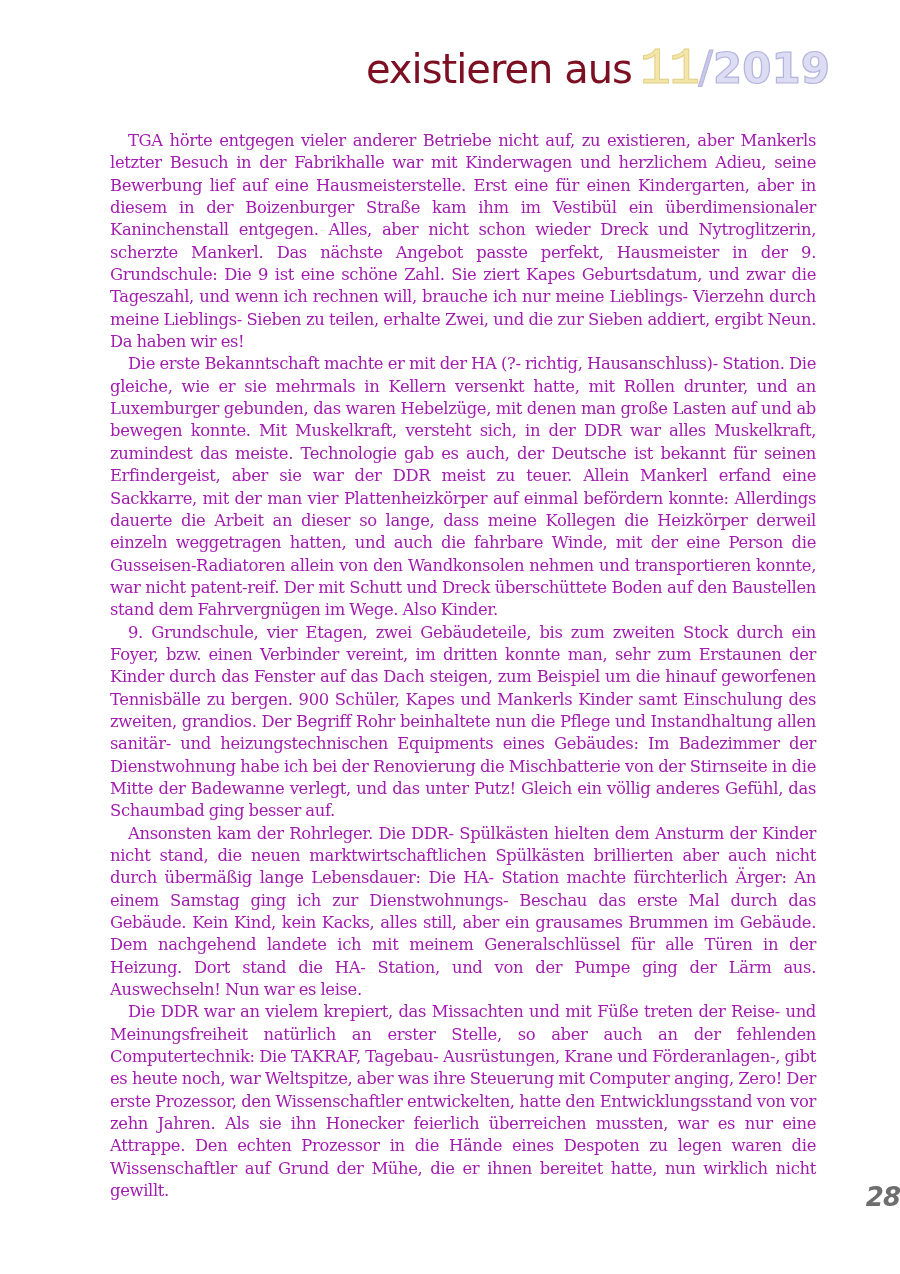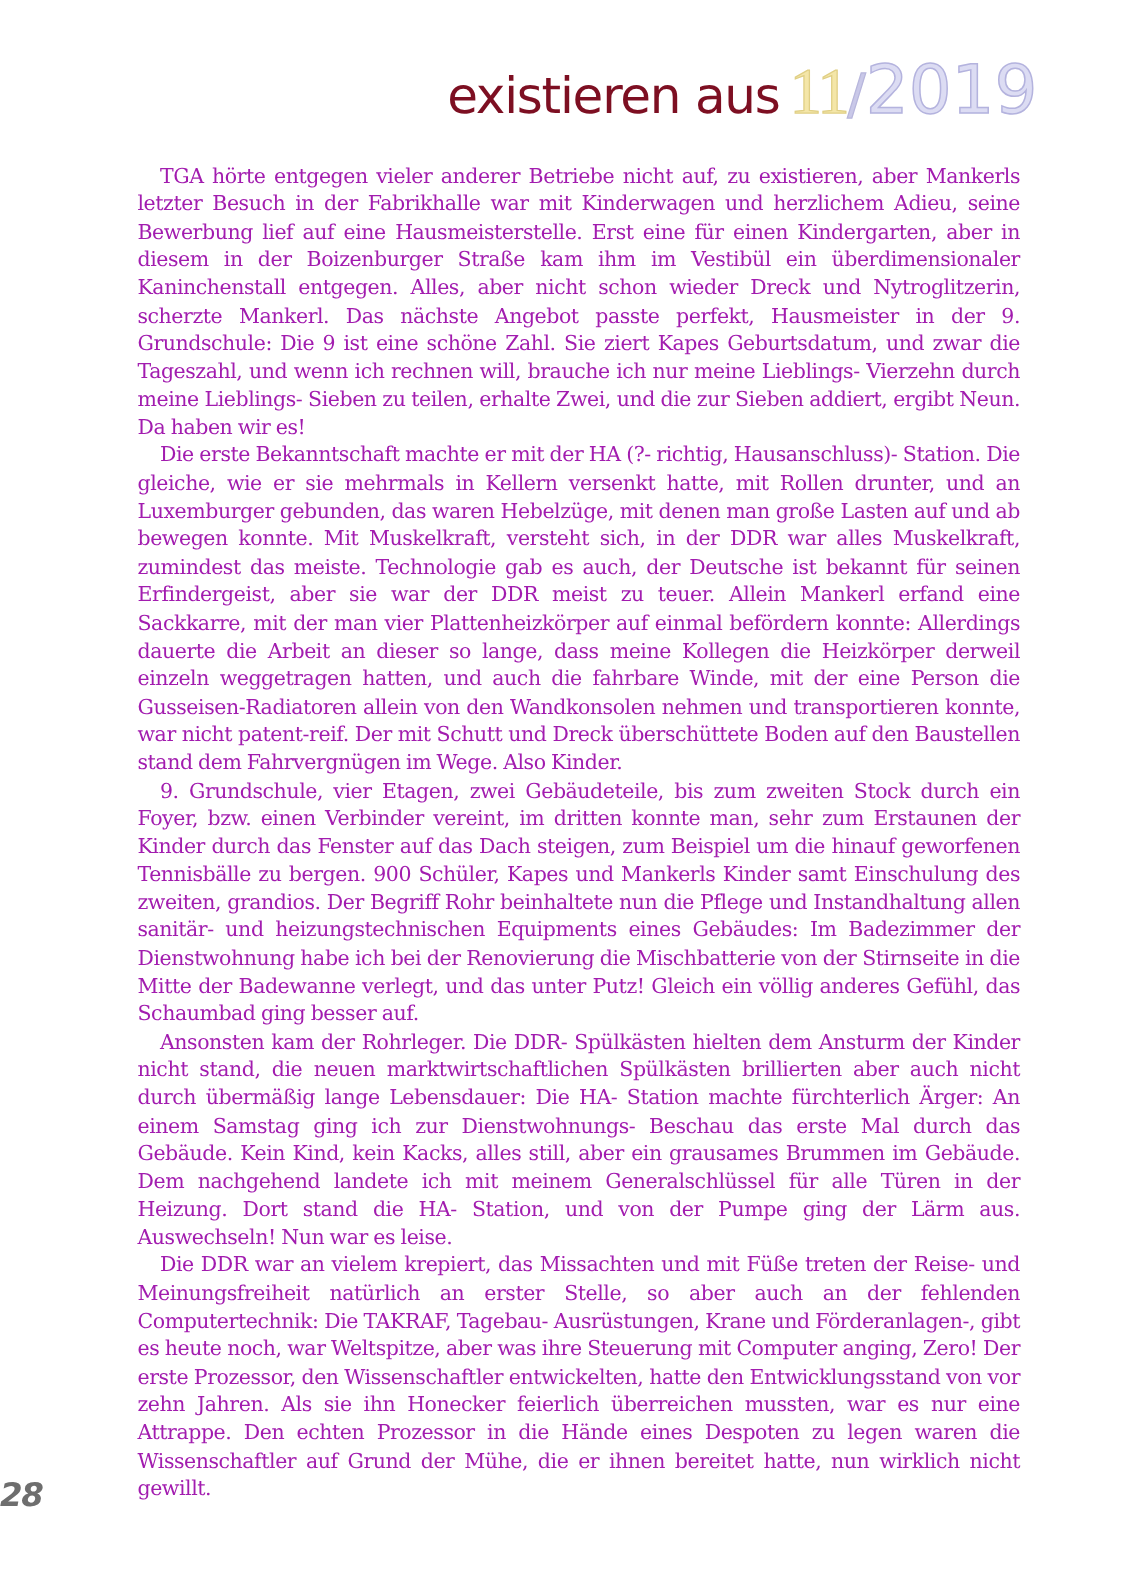--- a/index.html
+++ b/index.html
@@ -6,40 +6,40 @@
     body { width: 900px; height: 1274px; position: relative; overflow: hidden; }
     .header {
       position: absolute; left: 340px; top: 40px; width: 490px; height: 70px;
       text-align: right; white-space: nowrap;
     }
     .header-lead {
       font-family: "DejaVu Sans", sans-serif; font-size: 40px; color: #7d0f22;
       letter-spacing: -1px; vertical-align: baseline;
     }
     .header-month {
-      font-family: Liberation Serif, serif; font-size: 52px; font-weight: 300;
+      font-family: Liberation Mono, monospace; font-size: 52px; font-weight: 300;
       color: #f4e6a8; -webkit-text-stroke: 1px #e0cf85; letter-spacing: -2px;
       margin-left: 8px;
     }
     .header-sep {
       font-family: "DejaVu Sans", sans-serif; font-size: 44px; color: #c9c8e8;
       -webkit-text-stroke: 1px #b7b6dc;
     }
     .header-year {
-      font-family: "DejaVu Sans", sans-serif; font-size: 54px; font-weight: 400;
+      font-family: "DejaVu Sans", sans-serif; font-size: 42px; font-weight: 700;
       color: #dcdcf3; -webkit-text-stroke: 1.2px #b4b3de; letter-spacing: 0px;
     }
     .article {
       position: absolute; left: 110px; top: 130px; width: 706px;
       font-family: "DejaVu Serif", serif; font-size: 16.4px; line-height: 22.35px;
       color: #a21caf; text-align: justify; letter-spacing: -0.35px; word-spacing: -0.5px;
     }
     .article p { margin: 0; text-indent: 18px; }
     .page-number {
-      position: absolute; left: 0; width: 900px; top: 1182px; text-align: left;
+      position: absolute; left: 0; width: 900px; top: 1182px; text-align: right;
       font-family: "DejaVu Sans", sans-serif; font-size: 26px; font-weight: bold;
       color: #6e6e6e; font-style: italic; letter-spacing: -1px;
     }
   </style>
 </head>
 <body>
 
 <div class="header">
   <span class="header-lead">existieren aus</span><span class="header-month">11</span><span class="header-sep">/</span><span class="header-year">2019</span>
 </div>

